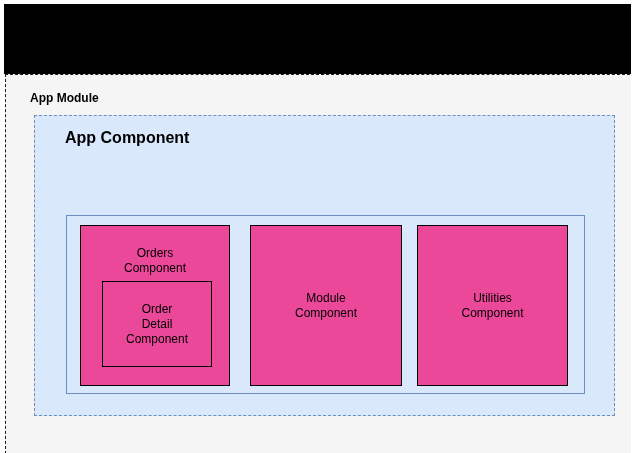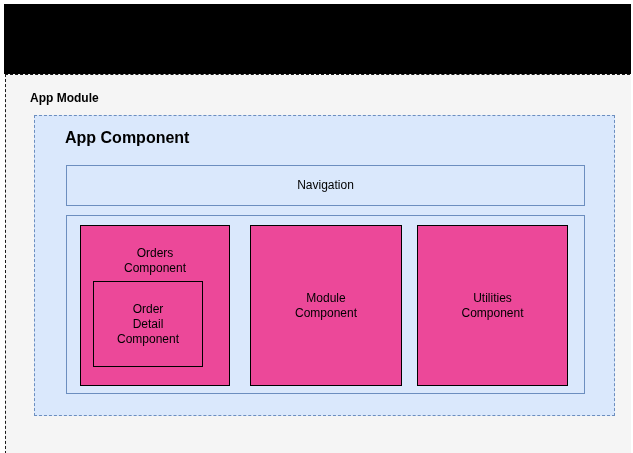--- a/index.html
+++ b/index.html
@@ -72,21 +72,21 @@
   }
   .white-box {
     position: absolute;
     background: #ec4899;
     border: 1.5px solid #000000;
   }
   .orders    { left: 13px;  top: 9px; width: 150px; height: 161px; }
   .search    { left: 183px; top: 9px; width: 152px; height: 161px; }
   .utilities { left: 350px; top: 9px; width: 151px; height: 161px; }
   .order-detail {
-    left: 12px; top: 55px;
+    left: 21px; top: 55px;
     width: 110px; height: 86px;
     display: flex;
     align-items: center;
     justify-content: center;
   }
   .box-label {
     font-size: 12px;
     line-height: 15px;
     text-align: center;
     white-space: pre-line;
@@ -108,23 +108,20 @@
 <div class="screen">
 
   <div class="top-bar"></div>
 
   <div class="app-module">
     <div class="module-label">App Module</div>
 
     <div class="app-component">
       <div class="component-label">App Component</div>
 
-      <div class="navigation">
-        <span>Navigation</span>
-      </div>
 
       <div class="content">
 
         <div class="white-box orders">
           <div class="box-label label-top">Orders
 Component</div>
           <div class="white-box order-detail">
             <div class="box-label">Order
 Detail
 Component</div>

